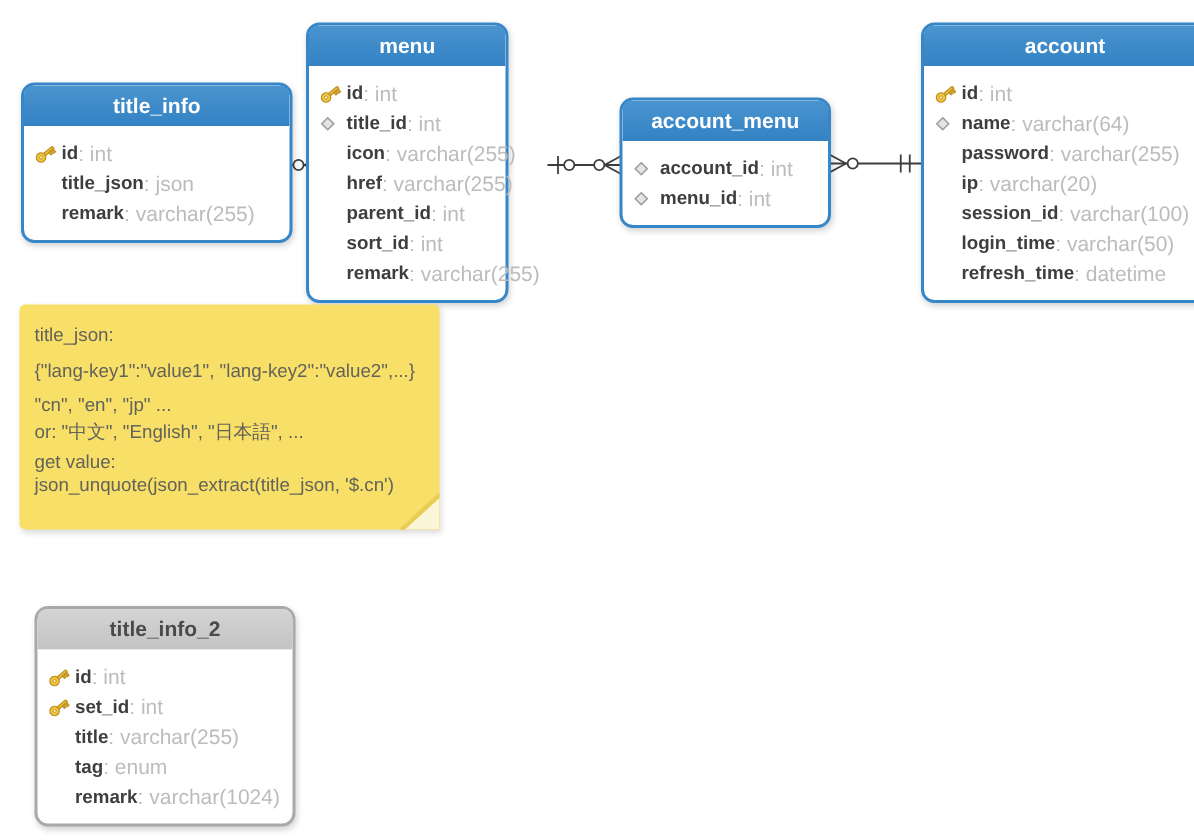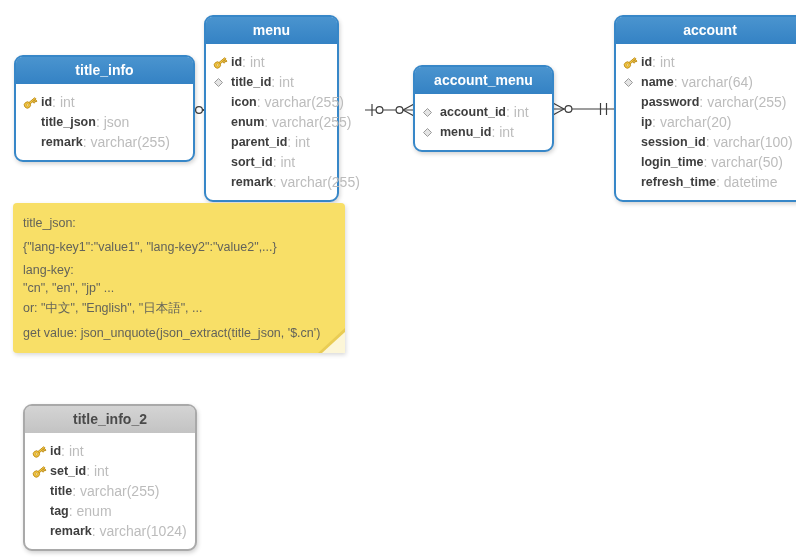--- a/index.html
+++ b/index.html
@@ -35,21 +35,21 @@
 
   
   #t-title-info   {left:14px; top:55px; width:181px;}
   #t-menu         {left:204px;top:15px; width:135px;}
   #t-account-menu {left:413px;top:65px; width:141px;}
   #t-account      {left:614px;top:15px; width:192px;}
   #t-title-info-2 {left:23px; top:404px;width:174px;}
 
   
   .note{
-    position:absolute;z-index:2;left:13px;top:203px;width:332px;height:150px;
+    position:absolute;z-index:2;left:13px;top:203px;width:280px;height:150px;
     box-sizing:border-box;background:#F8DF67;border-radius:4px;
     border-bottom-right-radius:0;
     box-shadow:1px 2px 4px rgba(0,0,0,.15);
     padding:13px 10px 0 10px;
   }
   .note-line{font-size:12.5px;color:#63635A;line-height:15px;}
   .note-line:nth-child(1){margin-bottom:9px;}
   .note-line:nth-child(2){margin-bottom:8px;}
   .note-line:nth-child(3){margin-bottom:3px;}
   .note-line:nth-child(4){margin-bottom:5px;}
@@ -150,21 +150,21 @@
           <span class="f-name">title_id</span>
           <span class="f-type">: int</span>
         </div>
         <div class="row">
           <span class="ikon"></span>
           <span class="f-name">icon</span>
           <span class="f-type">: varchar(255)</span>
         </div>
         <div class="row">
           <span class="ikon"></span>
-          <span class="f-name">enum</span>
+          <span class="f-name">href</span>
           <span class="f-type">: varchar(255)</span>
         </div>
         <div class="row">
           <span class="ikon"></span>
           <span class="f-name">parent_id</span>
           <span class="f-type">: int</span>
         </div>
         <div class="row">
           <span class="ikon"></span>
           <span class="f-name">sort_id</span>
@@ -305,21 +305,20 @@
           <span class="f-name">remark</span>
           <span class="f-type">: varchar(1024)</span>
         </div>
       </div>
   </div>
 
   <div class="note">
     <div id="note-lines">
         <div class="note-line">title_json:</div>
         <div class="note-line">{"lang-key1":"value1", "lang-key2":"value2",...}</div>
-        <div class="note-line">lang-key:</div>
         <div class="note-line">"cn", "en", "jp" ...</div>
         <div class="note-line">or: "中文", "English", "日本語", ...</div>
         <div class="note-line">get value: json_unquote(json_extract(title_json, '$.cn')</div>
       </div>
     <div class="note-fold-shadow"></div>
     <div class="note-fold"></div>
   </div>
 
 </div>
 

